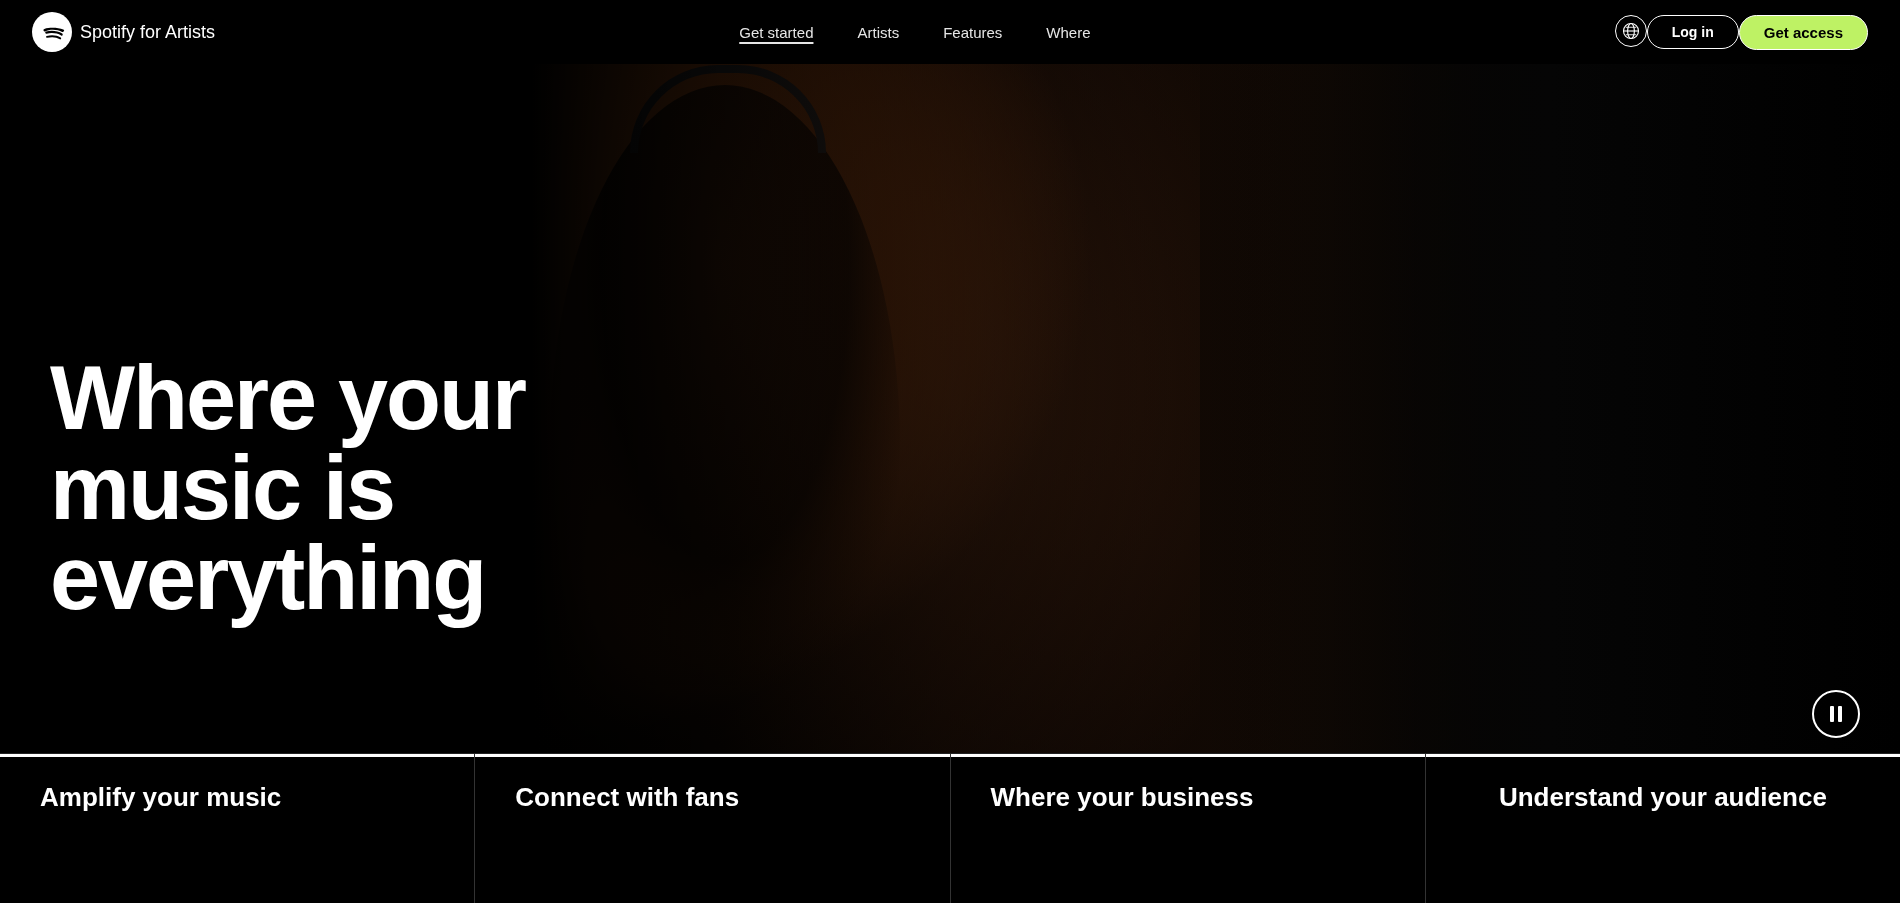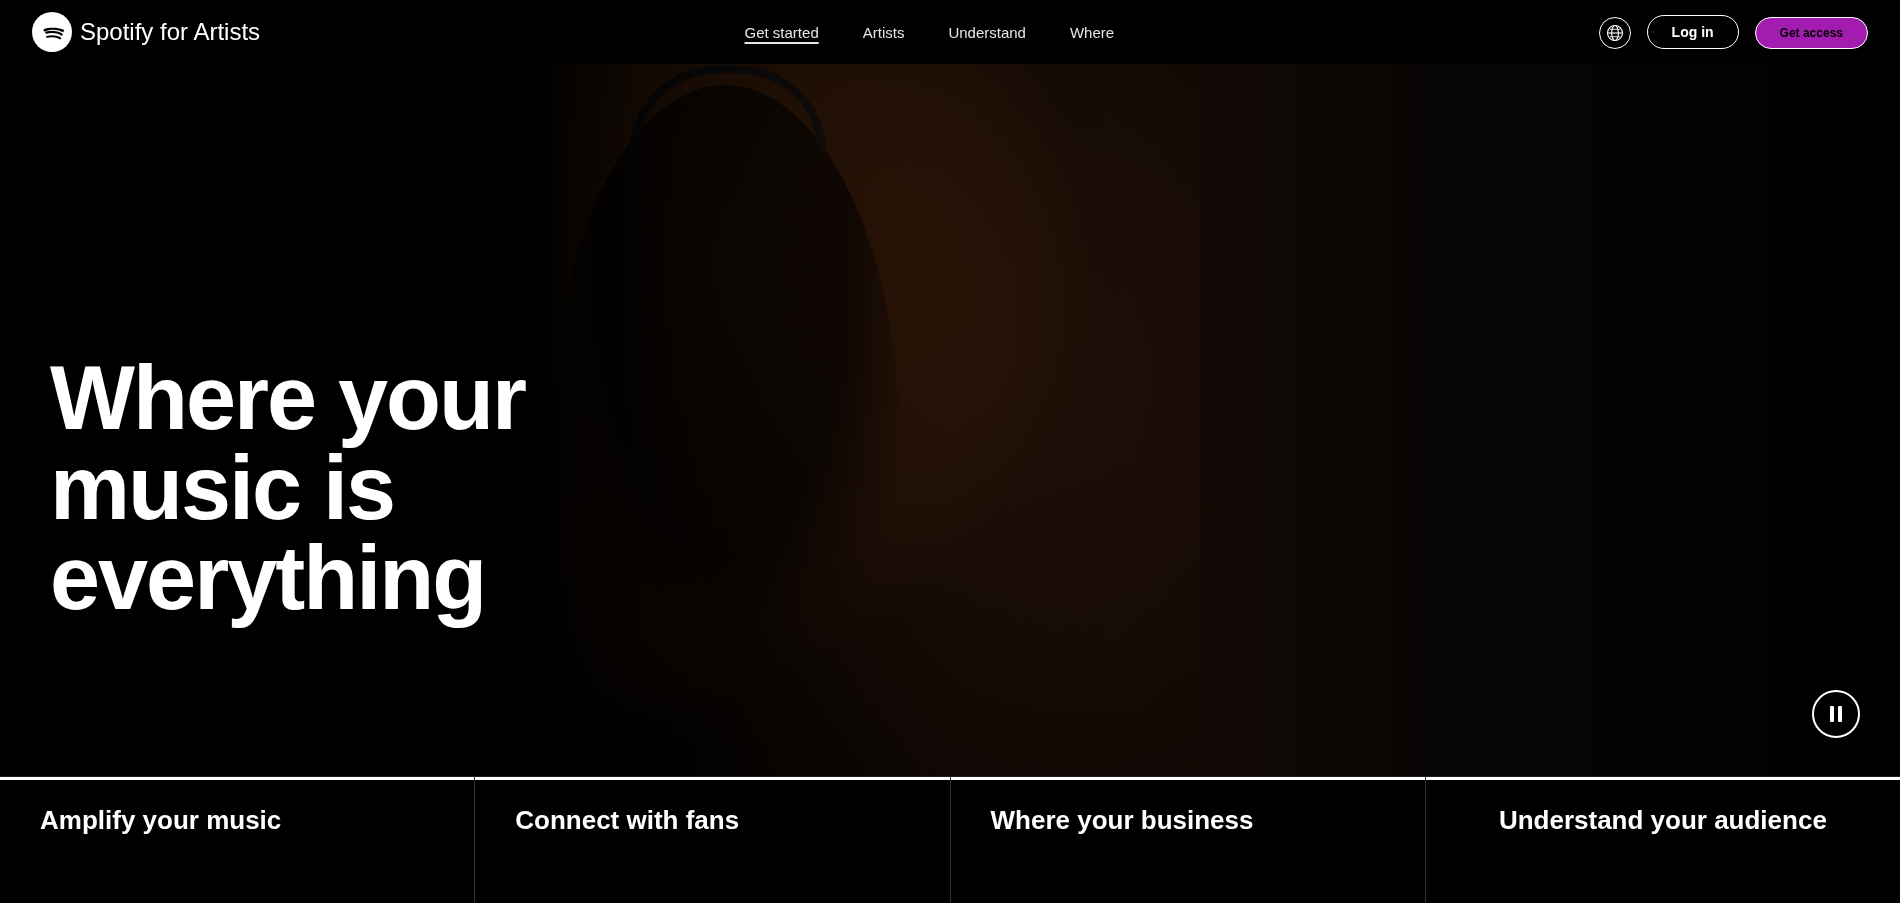--- a/index.html
+++ b/index.html
@@ -37,21 +37,21 @@
       align-items: center;
       gap: 8px;
     }
 
     .spotify-logo {
       width: 40px;
       height: 40px;
     }
 
     .brand-text {
-      font-size: 24px;
+      font-size: 18px;
       font-weight: 700;
       color: #fff;
       white-space: nowrap;
     }
 
     .brand-text span {
       font-weight: 400;
     }
 
     .navbar-center {
@@ -70,22 +70,21 @@
     }
 
     .nav-link.active {
       text-decoration: underline;
       text-decoration-thickness: 2px;
       text-underline-offset: 4px;
     }
 
     .navbar-right {
       display: flex;
-      align-items: flex-end;
-      gap: 16px;
+      align-items: flex-start;
     }
 
     .globe-icon {
       width: 32px;
       height: 32px;
       border-radius: 50%;
       border: 1.5px solid #fff;
       display: flex;
       align-items: center;
       justify-content: center;
@@ -97,26 +96,26 @@
       border: 1.5px solid #fff;
       color: #fff;
       padding: 8px 24px;
       border-radius: 24px;
       font-size: 14px;
       font-weight: 700;
       cursor: pointer;
     }
 
     .btn-get-access {
-      background: #a21caf;
+      background: #bef264;
       border: 1.5px solid #fff;
       color: #000;
       padding: 8px 24px;
       border-radius: 24px;
-      font-size: 12px;
+      font-size: 15px;
       font-weight: 700;
       cursor: pointer;
     }
 
     
     .hero {
       position: absolute;
       top: 5px;
       left: 0;
       width: 100%;
@@ -254,21 +253,21 @@
       background: #fff;
       border-radius: 1px;
     }
 
     
     .features-bar {
       position: absolute;
       bottom: 0;
       left: 0;
       width: 100%;
-      height: 127px;
+      height: 150px;
       background: #000;
       display: flex;
       z-index: 20;
       border-top: 1px solid #222;
     }
 
     .feature-card {
       flex: 1;
       padding: 28px 40px;
       border-right: 1px solid #333;
@@ -311,21 +310,21 @@
       <path d="M28.5 27.5c-.3 0-.5-.1-.7-.3-3.4-2.1-7.7-2.6-12.7-1.4-.5.1-1-.2-1.1-.7-.1-.5.2-1 .7-1.1 5.5-1.3 10.2-.7 14 1.6.4.2.6.8.4 1.2-.2.4-.6.7-1 .7h.4zm1.5-3.7c-.4 0-.7-.2-.9-.4-3.9-2.4-9.8-3.1-14.4-1.7-.6.2-1.2-.2-1.4-.8-.2-.6.2-1.2.8-1.4 5.2-1.6 11.7-.8 16.1 1.9.5.3.7 1 .4 1.5-.2.5-.6.9-1.1.9h.5zm.1-3.9c-4.7-2.8-12.5-3-17-.5-.7.2-1.4-.2-1.6-.9-.2-.7.2-1.4.9-1.6 5.1-1.6 13.6-1.3 18.9.5.7.2 1 1 .8 1.7-.3.6-1 1-1.7.8H30z" fill="black"></path>
     </svg>
     <span class="brand-text">
       <span>Spotify</span><span style="font-weight:300"> for Artists</span>
     </span>
   </div>
 
   <div class="navbar-center">
     <a class="nav-link active">Get started</a>
     <a class="nav-link">Artists</a>
-    <a class="nav-link">Understand</a>
+    <a class="nav-link">Features</a>
     <a class="nav-link">Where</a>
   </div>
 
   <div class="navbar-right">
     <div class="globe-icon">
       <svg width="18" height="18" viewBox="0 0 24 24" fill="white">
         <circle cx="12" cy="12" r="10" stroke="white" stroke-width="1.5" fill="none"></circle>
         <ellipse cx="12" cy="12" rx="4.5" ry="10" stroke="white" stroke-width="1.5" fill="none"></ellipse>
         <line x1="2" y1="12" x2="22" y2="12" stroke="white" stroke-width="1.5"></line>
         <line x1="5" y1="7" x2="19" y2="7" stroke="white" stroke-width="1.2"></line>

